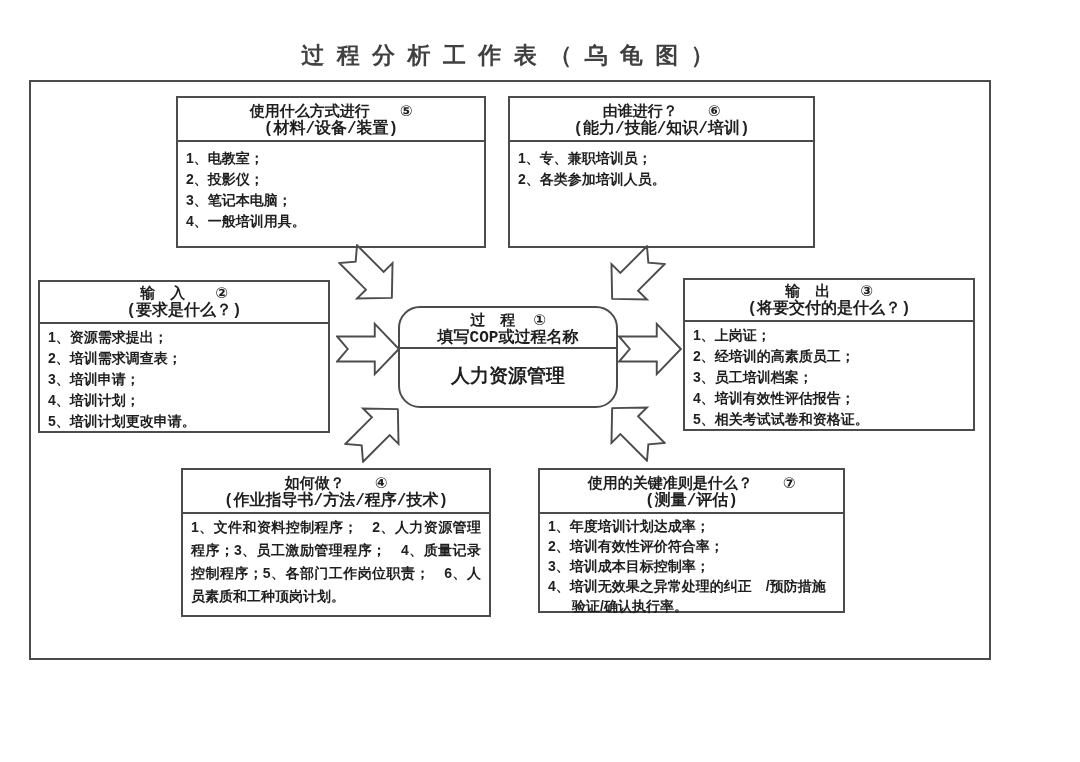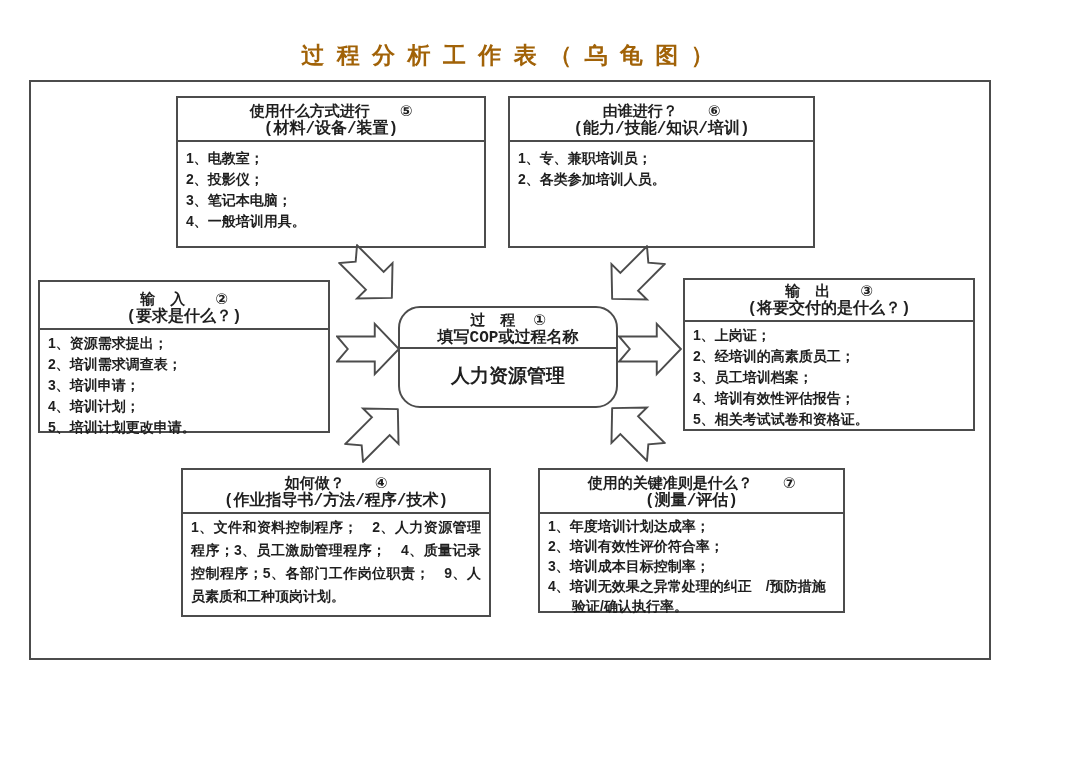--- a/index.html
+++ b/index.html
@@ -4,21 +4,21 @@
 <style>
   html,body{margin:0;padding:0;background:#ffffff;}
   body{
     width:1080px;height:762px;position:relative;overflow:hidden;
     font-family:"Liberation Sans","DejaVu Sans",sans-serif;
     color:#1f1f1f;
   }
   .page-title{
     position:absolute;left:0;top:40px;width:1018px;
     text-align:center;font-size:23px;font-weight:bold;letter-spacing:3px;
-    color:#a16207;
+    color:#404040;
   }
   .frame{
     position:absolute;left:29px;top:80px;width:958px;height:576px;
     border:2px solid #4c4c4c;background:#ffffff;
   }
   .box{
     position:absolute;border:2px solid #4c4c4c;background:#ffffff;
     box-sizing:border-box;
   }
   .box-header{
@@ -64,21 +64,21 @@
     <div class="h1"><span>由谁进行？</span><span class="num">⑥</span></div>
     <div class="h2">(能力/技能/知识/培训)</div>
   </div>
   <div class="box-body">
     <div class="item">1、专、兼职培训员；</div>
     <div class="item">2、各类参加培训人员。</div>
   </div>
 </div>
 
 <div class="box" style="left:38px;top:280px;width:292px;height:153px;">
-  <div class="box-header" style="padding-top:7px;text-align:center;">
+  <div class="box-header" style="padding-top:1px;text-align:center;">
     <div class="h1"><span>输　入</span><span class="num">②</span></div>
     <div class="h2">(要求是什么？)</div>
   </div>
   <div class="box-body" style="padding-top:3px;">
     <div class="item">1、资源需求提出；</div>
     <div class="item">2、培训需求调查表；</div>
     <div class="item">3、培训申请；</div>
     <div class="item">4、培训计划；</div>
     <div class="item">5、培训计划更改申请。</div>
   </div>
@@ -104,21 +104,21 @@
     <div class="h2">填写COP或过程名称</div>
   </div>
   <div class="process-body">人力资源管理</div>
 </div>
 
 <div class="box" style="left:181px;top:468px;width:310px;height:149px;">
   <div class="box-header">
     <div class="h1"><span>如何做？</span><span class="num">④</span></div>
     <div class="h2">(作业指导书/方法/程序/技术)</div>
   </div>
-  <div class="box-body paragraph" style="padding-top:2px;">1、文件和资料控制程序；　2、人力资源管理程序；3、员工激励管理程序；　4、质量记录控制程序；5、各部门工作岗位职责；　9、人员素质和工种顶岗计划。</div>
+  <div class="box-body paragraph" style="padding-top:2px;">1、文件和资料控制程序；　2、人力资源管理程序；3、员工激励管理程序；　4、质量记录控制程序；5、各部门工作岗位职责；　6、人员素质和工种顶岗计划。</div>
 </div>
 
 <div class="box" style="left:538px;top:468px;width:307px;height:145px;">
   <div class="box-header">
     <div class="h1"><span>使用的关键准则是什么？</span><span class="num">⑦</span></div>
     <div class="h2">(测量/评估)</div>
   </div>
   <div class="box-body" style="padding-top:2px;">
     <div class="item" style="line-height:20px;">1、年度培训计划达成率；</div>
     <div class="item" style="line-height:20px;">2、培训有效性评价符合率；</div>

